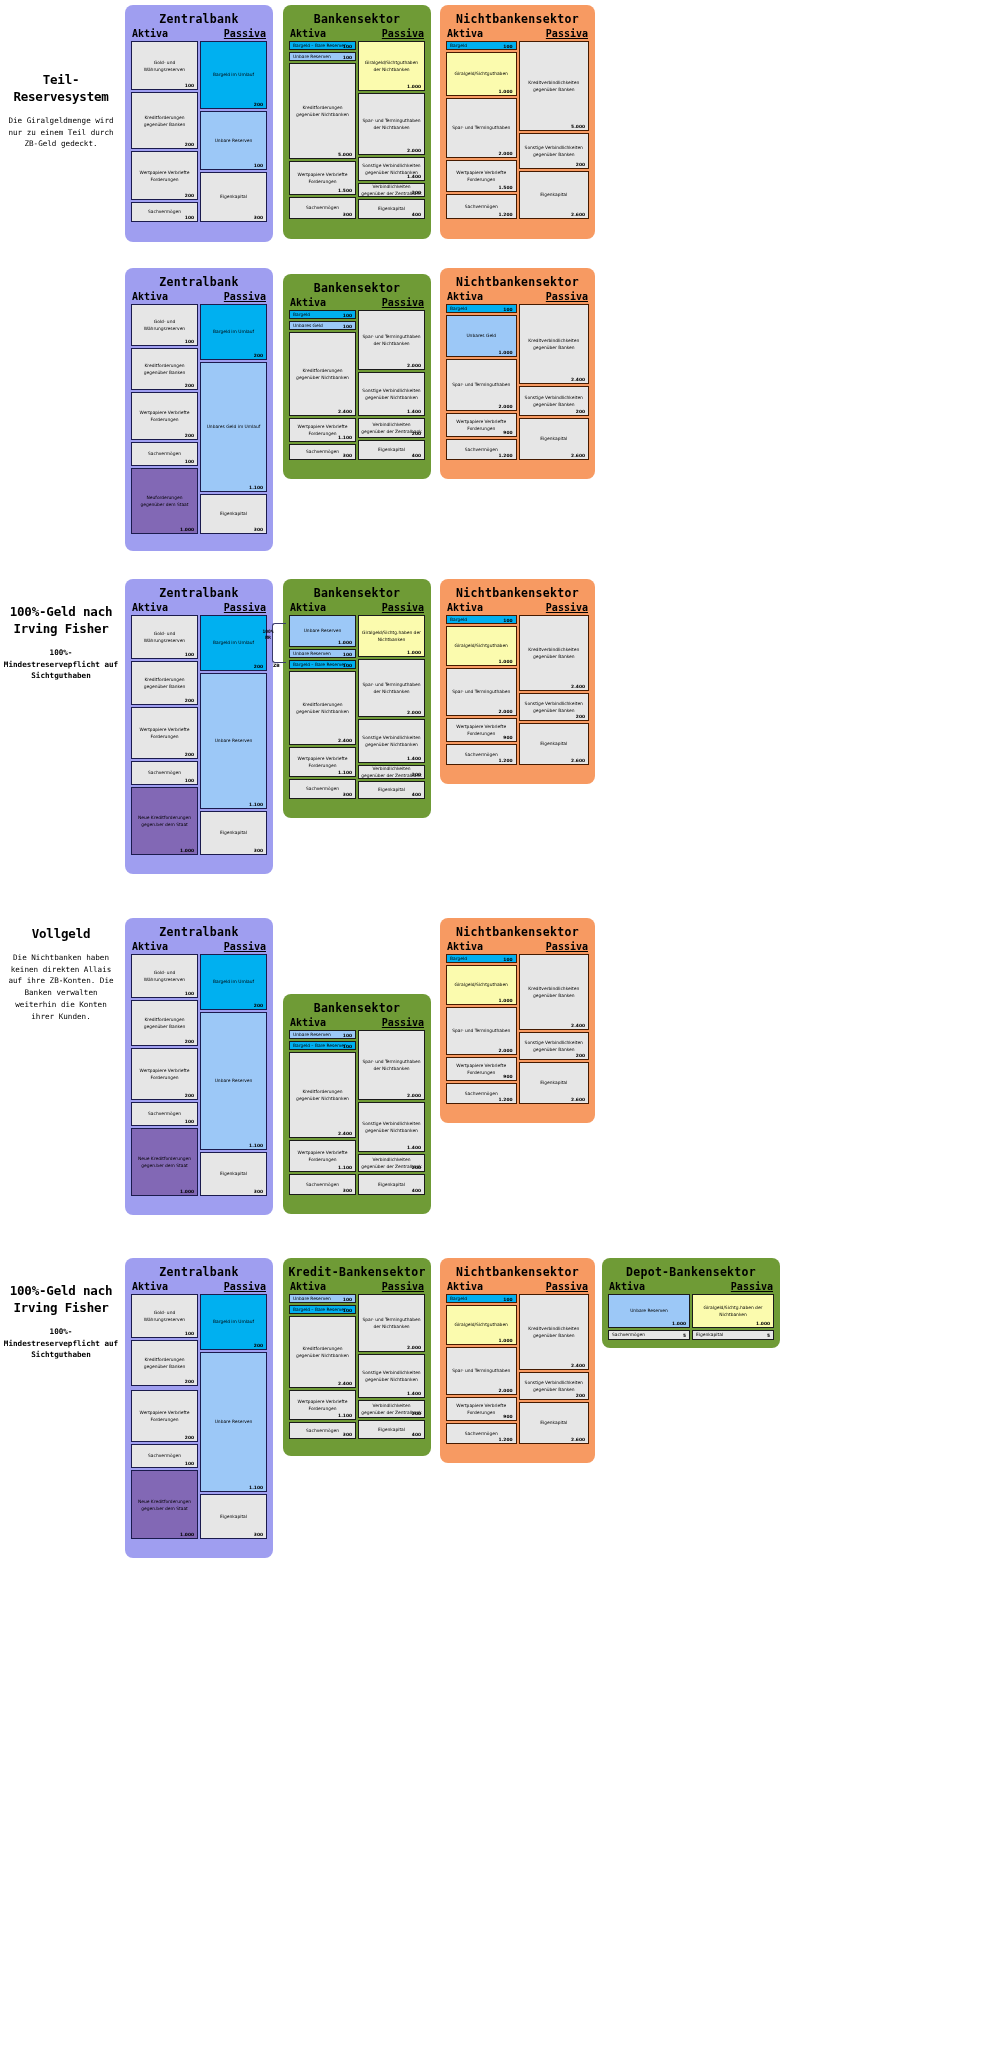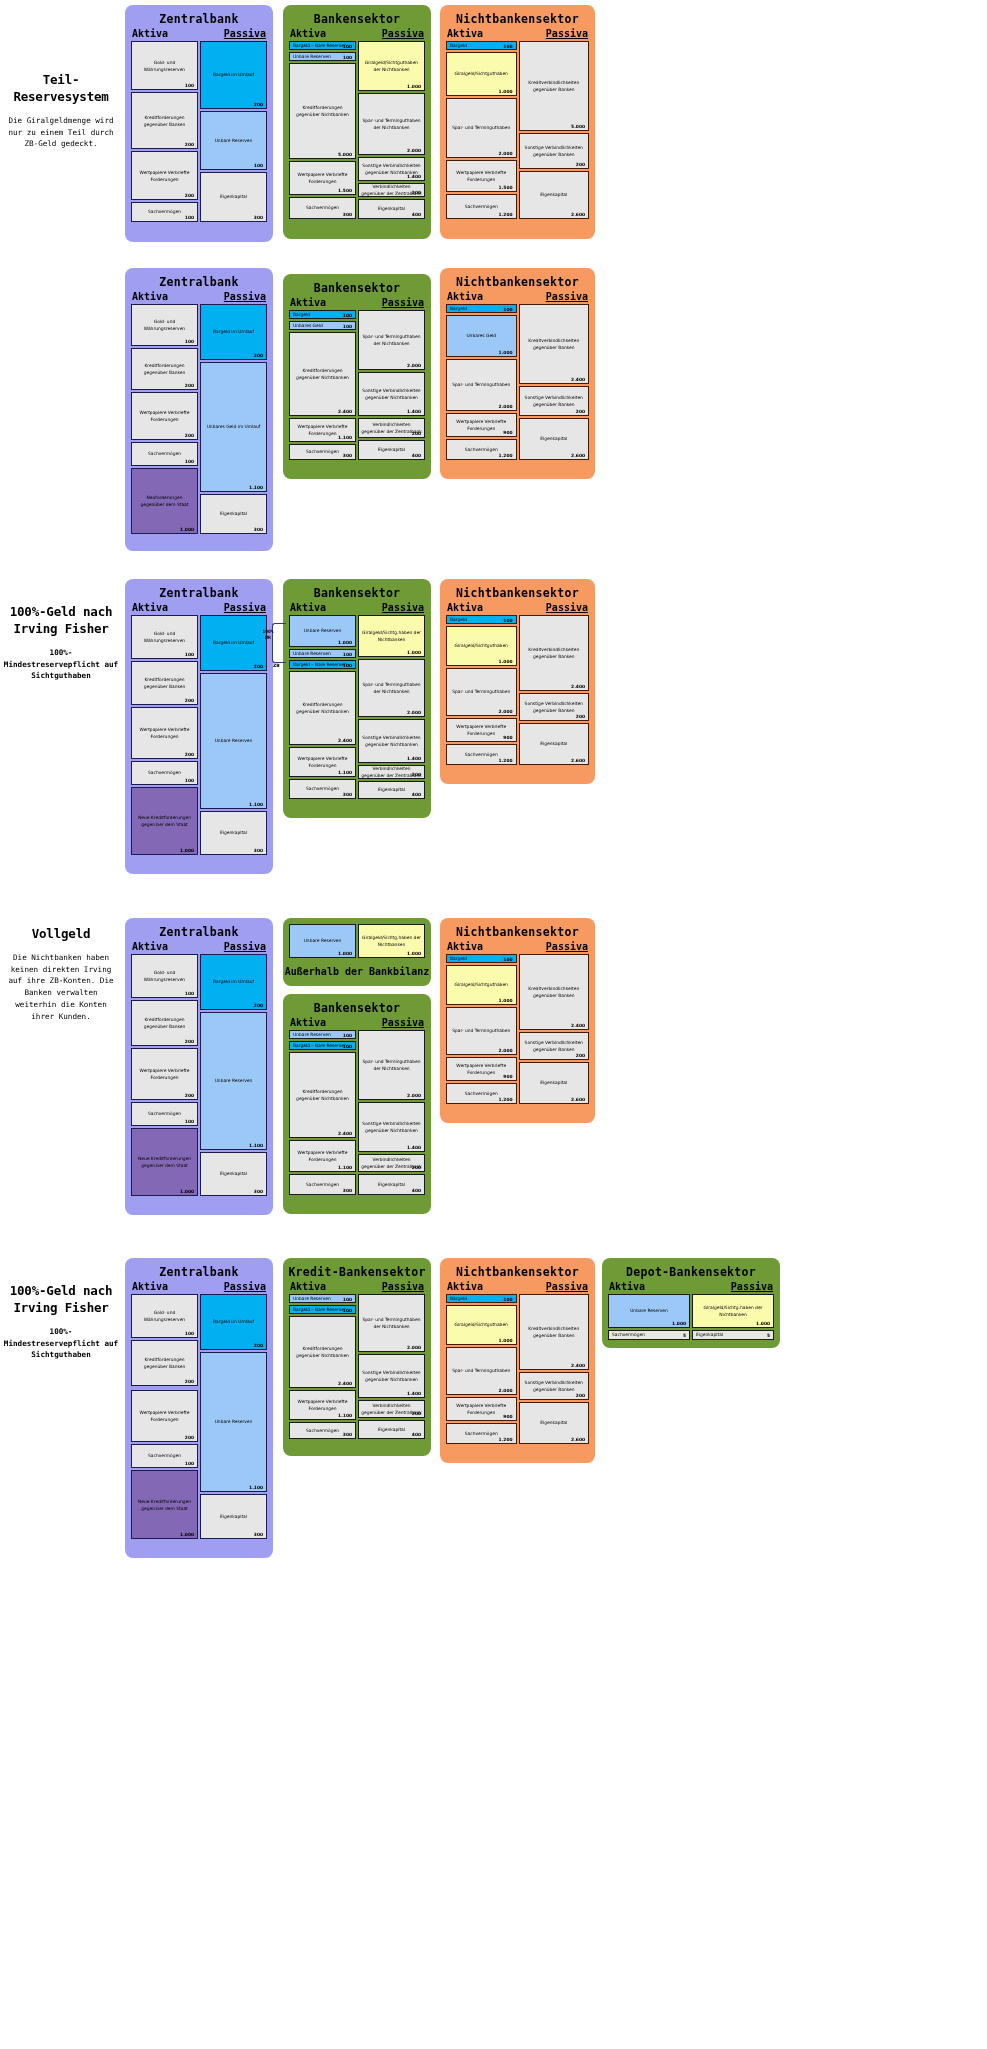--- a/index.html
+++ b/index.html
@@ -523,21 +523,21 @@
       <div class="bracket-line" style="left: 272px; top: 54px; width: 14px; height: 40px;"></div>
       <div class="bracket" style="left: 256px; top: 60px; width: 24px;">
         <div>100%</div>
         <div>MR</div>
       </div>
       <div class="side-note" style="left: 273px; top: 94px;">ZB</div>
     </div>
     <div class="row" style="position: absolute; top: 908px; left: 0px; height: 312px;">
       <div class="desc" style="top: 18px;">
         <div class="desc-title">Vollgeld</div>
-        <div class="desc-body">Die Nichtbanken haben keinen direkten Irving auf ihre ZB-Konten. Die Banken verwalten weiterhin die Konten ihrer Kunden.</div>
+        <div class="desc-body">Die Nichtbanken haben keinen direkten Allais auf ihre ZB-Konten. Die Banken verwalten weiterhin die Konten ihrer Kunden.</div>
       </div>
       <div class="panel zb" style="left: 125px; top: 10px; width: 148px; height: 297px;">
         <div class="panel-title">Zentralbank</div>
         <div class="colhdr">
           <span class="a">Aktiva</span>
           <span class="p">Passiva</span>
         </div>
         <div class="sheet" style="position: relative; margin: 0px 6px; height: 242px;">
           <div class="item c-grey" style="top: 0px; height: 44px; left: 0px; width: calc(50% - 1px);">
             <div class="lbl">Gold- und Währungsreserven</div>
@@ -565,33 +565,20 @@
           </div>
           <div class="item c-lblue" style="top: 58px; height: 138px; left: calc(50% + 1px); width: calc(50% - 1px);">
             <div class="lbl">Unbare Reserven</div>
             <div class="amt">1.100</div>
           </div>
           <div class="item c-grey" style="top: 198px; height: 44px; left: calc(50% + 1px); width: calc(50% - 1px);">
             <div class="lbl">Eigenkapital</div>
             <div class="amt">300</div>
           </div>
         </div>
-      </div>
-      <div class="panel bank" style="left: 283px; top: 10px; width: 148px; height: 68px;">
-        <div style="position: relative; margin: 6px 6px 0px; height: 36px;">
-          <div class="item c-lblue" style="left: 0px; top: 0px; width: calc(50% - 1px); height: 34px;">
-            <div class="lbl">Unbare Reserven</div>
-            <div class="amt">1.000</div>
-          </div>
-          <div class="item c-yellow" style="left: calc(50% + 1px); top: 0px; width: calc(50% - 1px); height: 34px;">
-            <div class="lbl">Giralgeld/Sichtg.haben der Nichtbanken</div>
-            <div class="amt">1.000</div>
-          </div>
-        </div>
-        <div class="outside-lbl" style="margin-top: 6px;">Außerhalb der Bankbilanz</div>
       </div>
       <div class="panel bank" style="left: 283px; top: 86px; width: 148px; height: 220px;">
         <div class="panel-title">Bankensektor</div>
         <div class="colhdr">
           <span class="a">Aktiva</span>
           <span class="p">Passiva</span>
         </div>
         <div class="sheet" style="position: relative; margin: 0px 6px; height: 165px;">
           <div class="item c-lblue inline" style="top: 0px; height: 9px; left: 0px; width: calc(50% - 1px);">
             <div class="lbl">Unbare Reserven</div>

